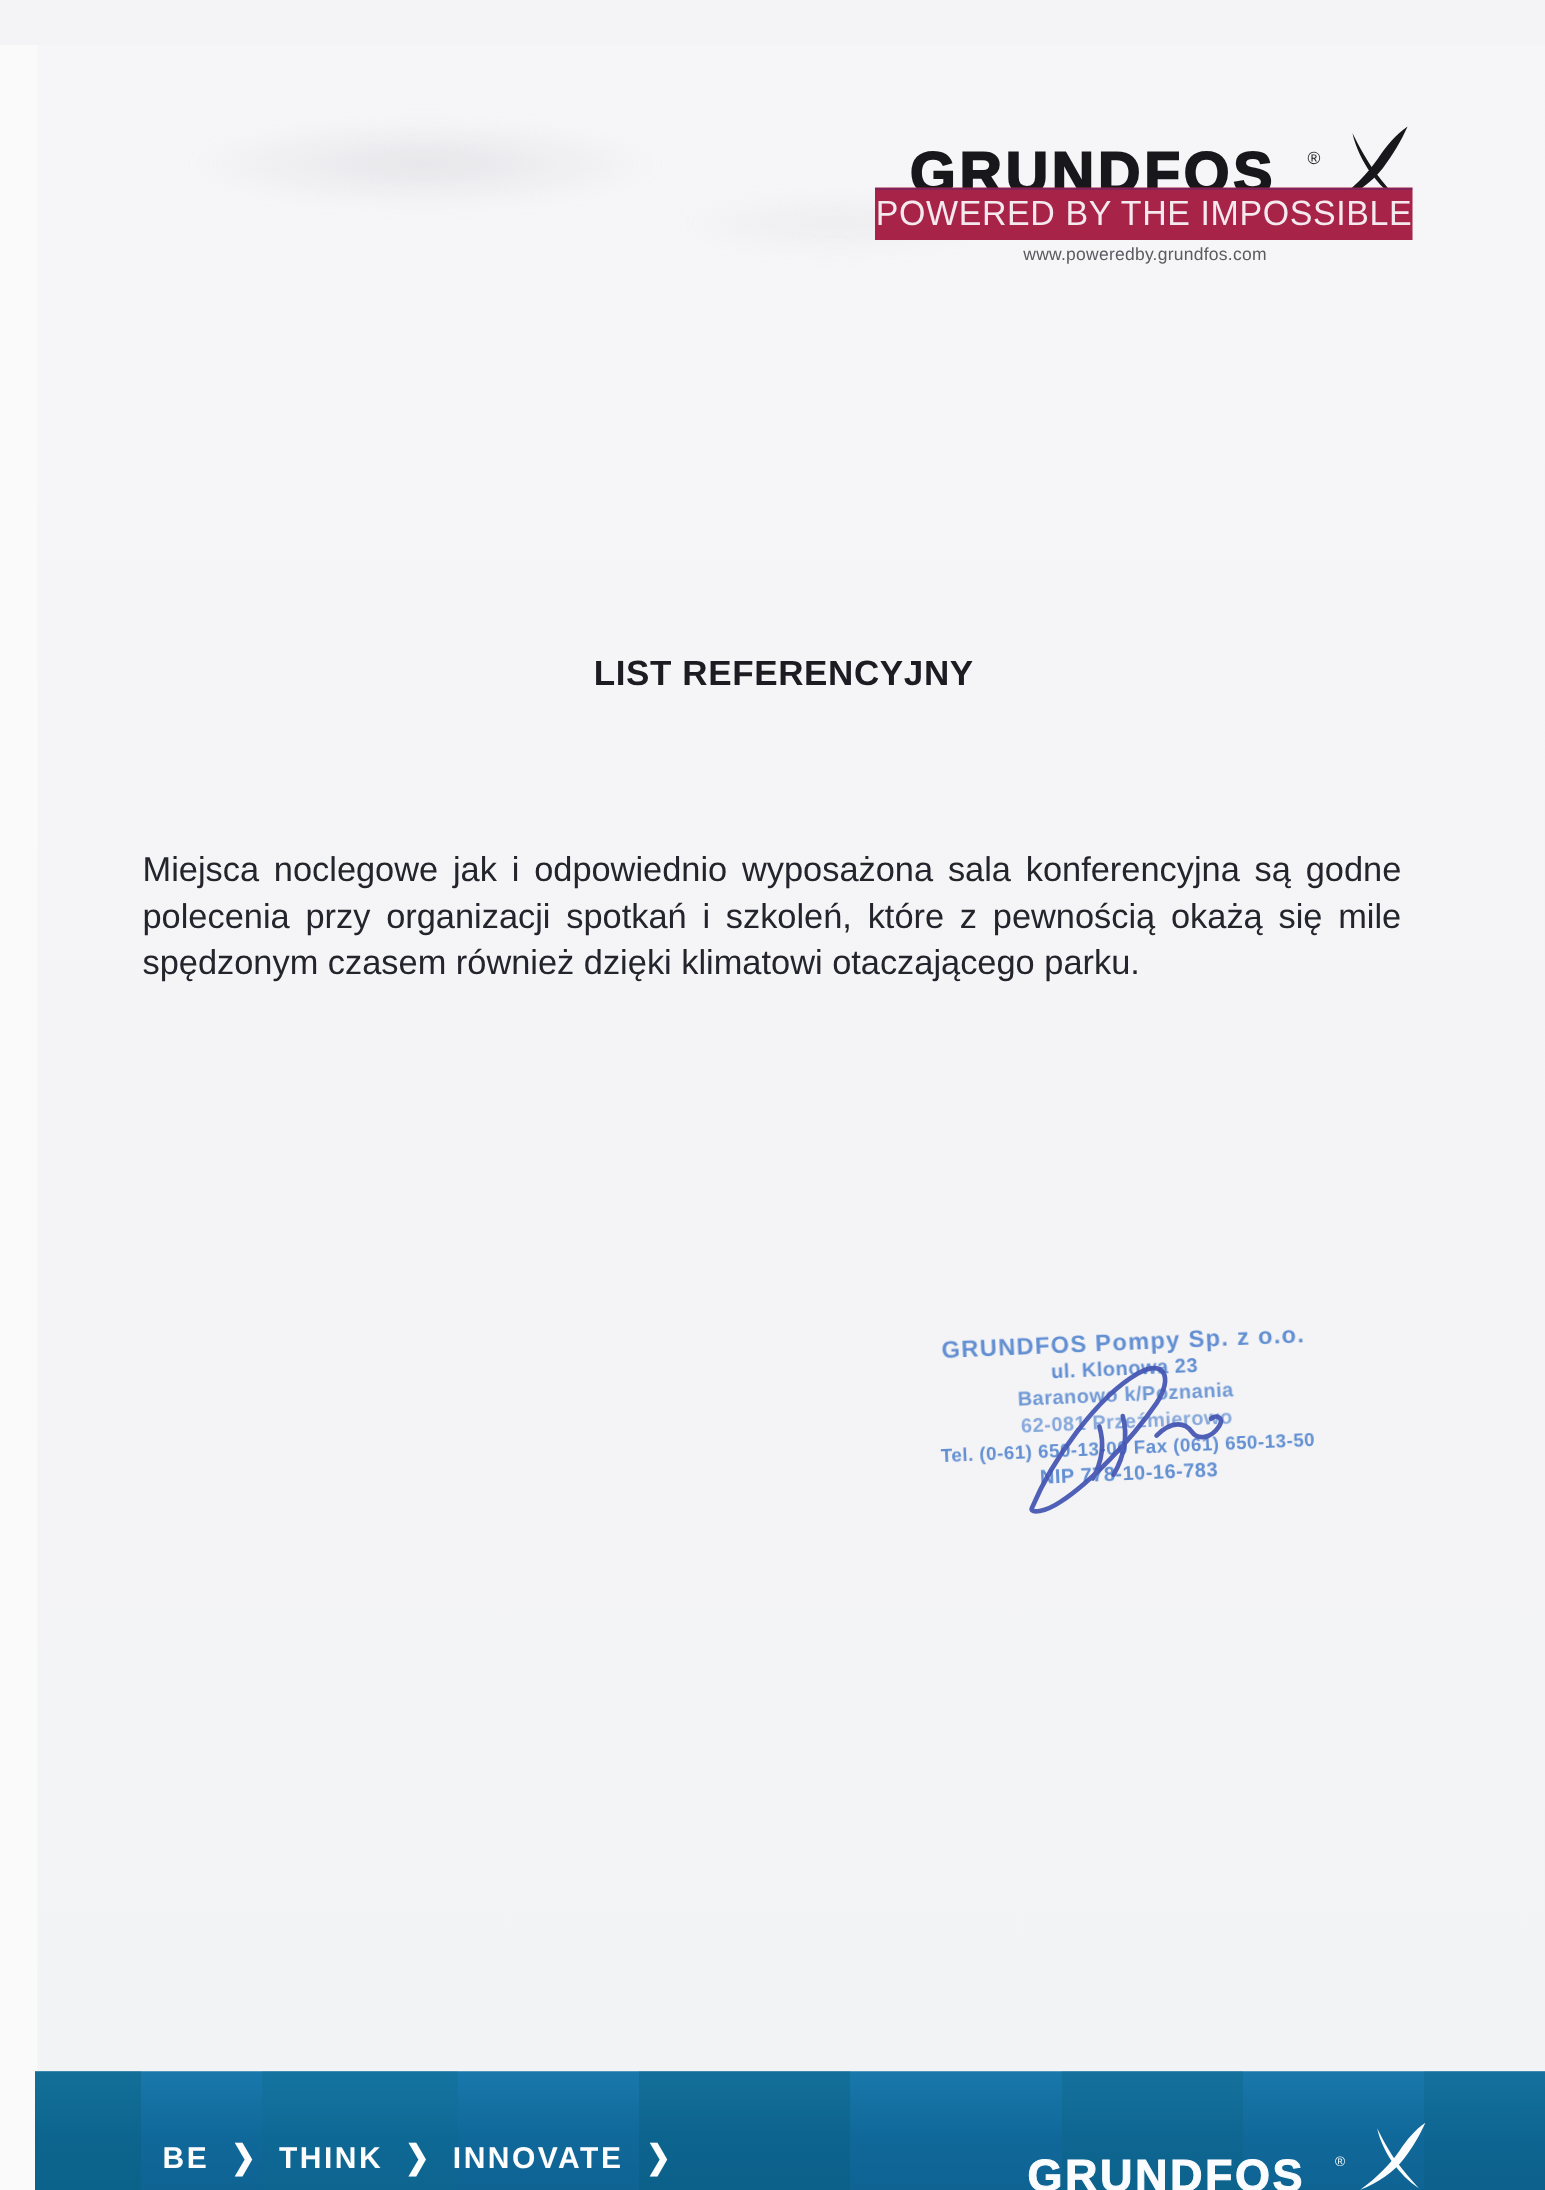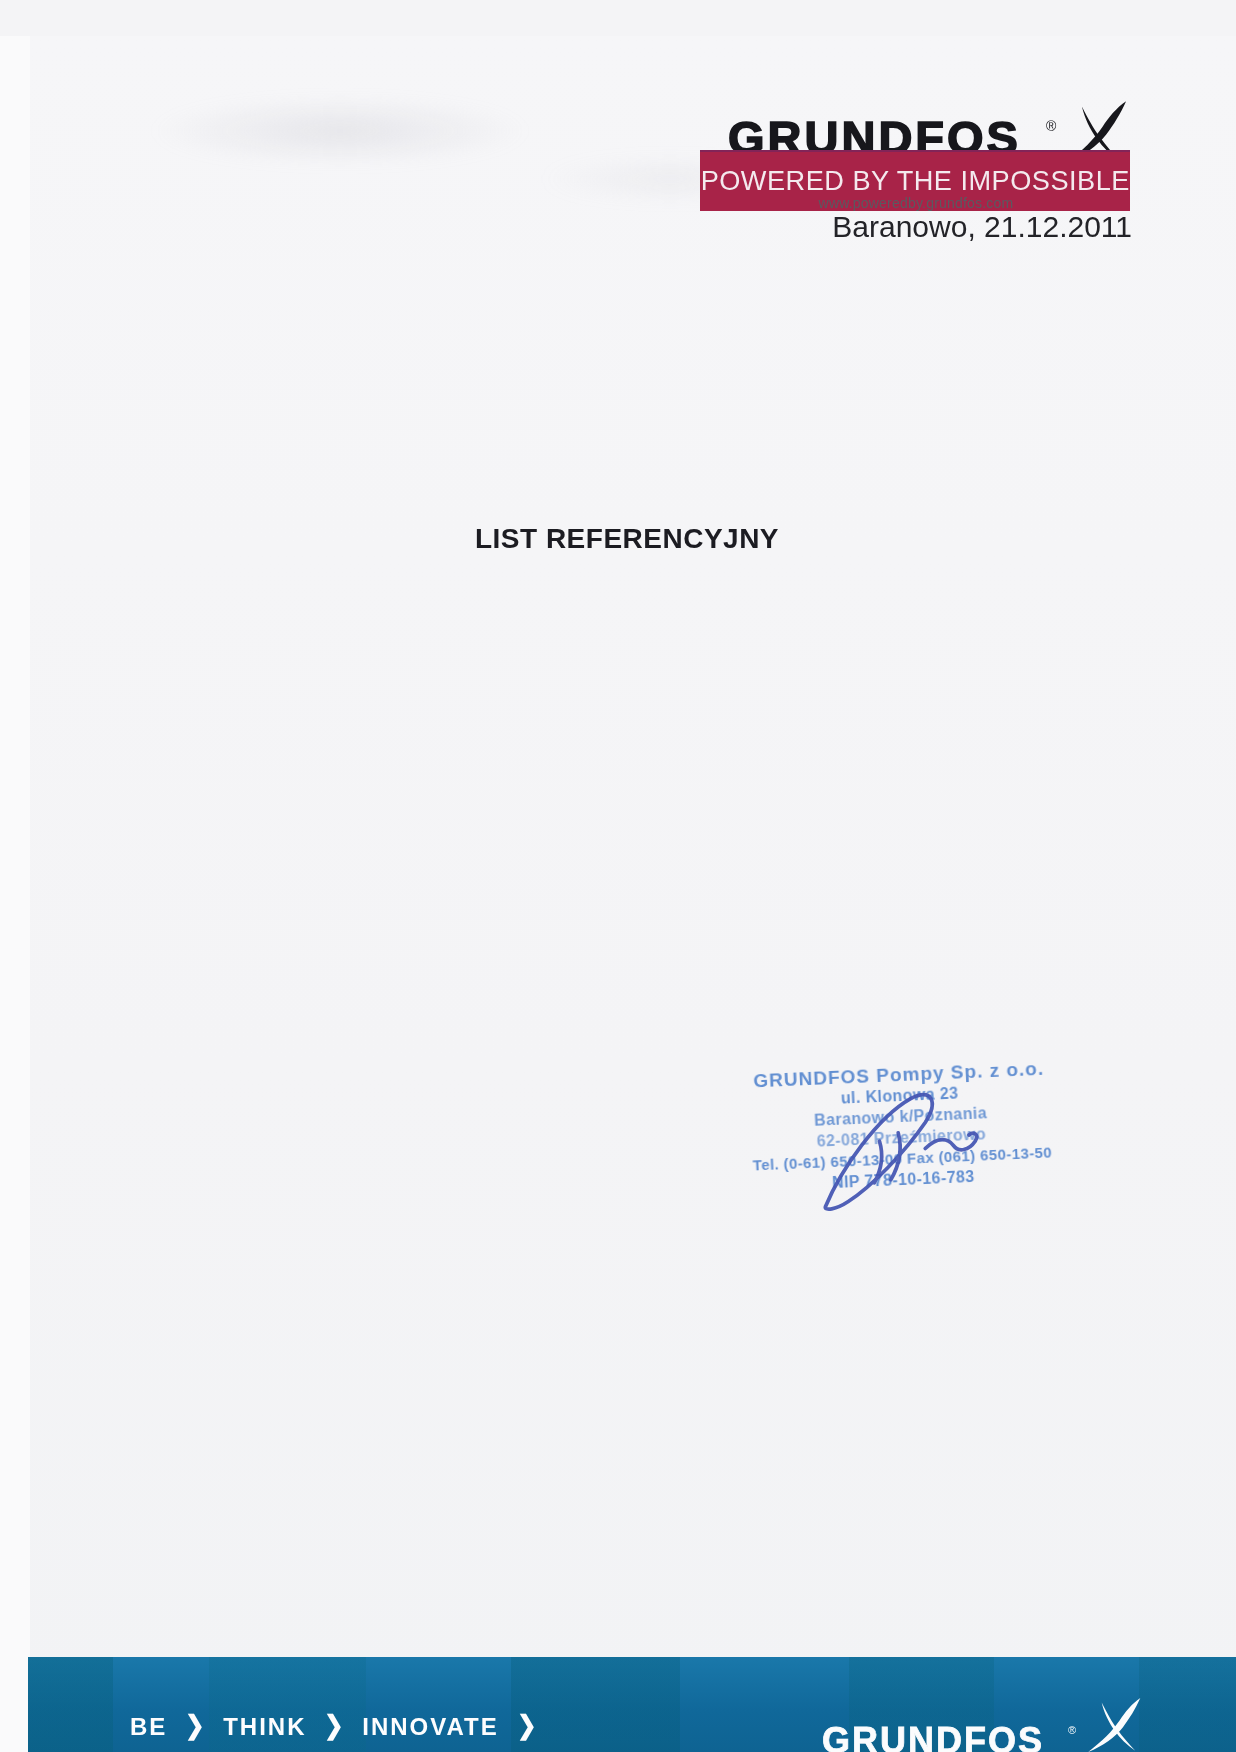--- a/index.html
+++ b/index.html
@@ -21,21 +21,21 @@
   
   .wordmark{
     position:absolute;left:728px;top:74px;
     font-size:47px;font-weight:bold;letter-spacing:3px;color:#17171c;
     -webkit-text-stroke:1.6px #17171c;
     white-space:nowrap;
   }
   .reg-mark{position:absolute;left:1046px;top:82px;font-size:14px;color:#17171c;-webkit-text-stroke:0;}
   .logo-mark{position:absolute;left:1062px;top:64px;width:68px;height:64px;}
   .banner{
-    position:absolute;left:700px;top:114px;width:430px;height:61px;
+    position:absolute;left:700px;top:114px;width:430px;height:42px;
     display:flex;align-items:center;justify-content:center;
     box-shadow:inset 0 2px 0 rgba(60,40,120,.35);
   }
   .banner-text{color:#f4e9ee;font-size:28px;letter-spacing:.5px;font-weight:normal;transform:scaleX(.97);white-space:nowrap;}
   .website{
     position:absolute;left:700px;top:159px;width:432px;text-align:center;
     font-size:14px;color:#5a5a60;letter-spacing:.2px;
   }
   .dateline{
     position:absolute;left:700px;top:174px;width:432px;text-align:right;
@@ -111,24 +111,24 @@
   <div class="wordmark">GRUNDFOS</div>
   <div class="reg-mark">®</div>
   <svg class="logo-mark" viewBox="0 0 100 100">
     <path fill="#17171c" d="M4,98 C30,78 46,62 60,42 C70,27 82,12 97,2 C88,22 78,38 66,54 C52,72 30,88 4,98 Z"></path>
     <path fill="#17171c" d="M28,10 C38,30 46,44 56,58 C66,72 77,84 88,96 C73,86 61,74 51,60 C41,46 32,28 28,10 Z"></path>
   </svg>
   <div class="banner" style="background:#a82348;">
     <span class="banner-text">POWERED BY THE IMPOSSIBLE</span>
   </div>
   <div class="website">www.poweredby.grundfos.com</div>
-  <div class="dateline">Baranowo, 21.12.2011</div>
 
   <div class="title">LIST REFERENCYJNY</div>
   <div class="letter-body">
+    <p>Miejsca noclegowe jak i odpowiednio wyposażona sala konferencyjna są godne polecenia przy organizacji spotkań i szkoleń, które z pewnością okażą się mile spędzonym czasem również dzięki klimatowi otaczającego parku.</p>
   </div>
 
   <div class="stamp">
     <div class="s1">GRUNDFOS Pompy Sp. z o.o.</div>
     <div class="s2">ul. Klonowa 23</div>
     <div class="s3">Baranowo k/Poznania</div>
     <div class="s4">62-081 Przeźmierowo</div>
     <div class="s5">Tel. (0-61) 650-13-00 Fax (061) 650-13-50</div>
     <div class="s6">NIP 778-10-16-783</div>
   </div>

